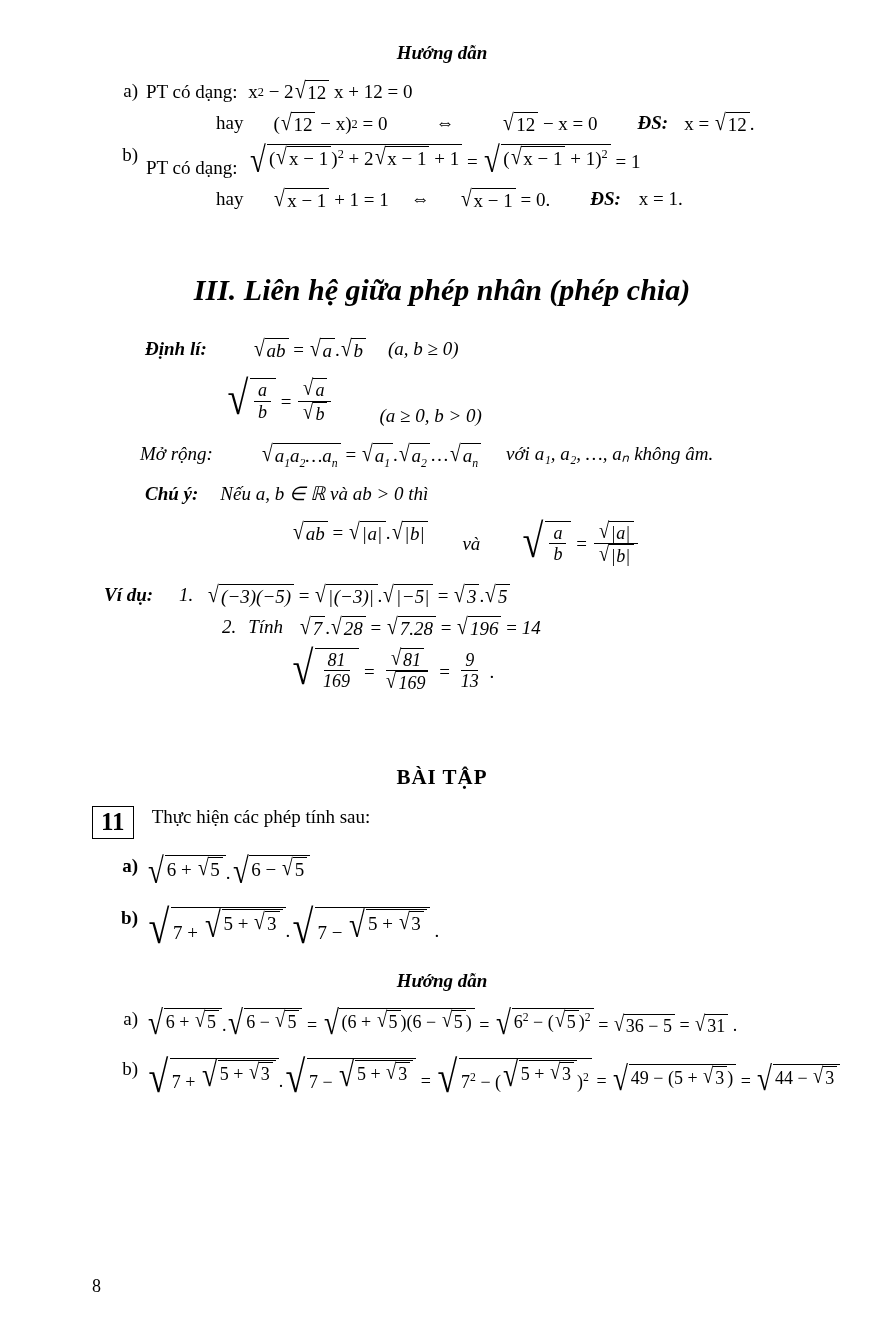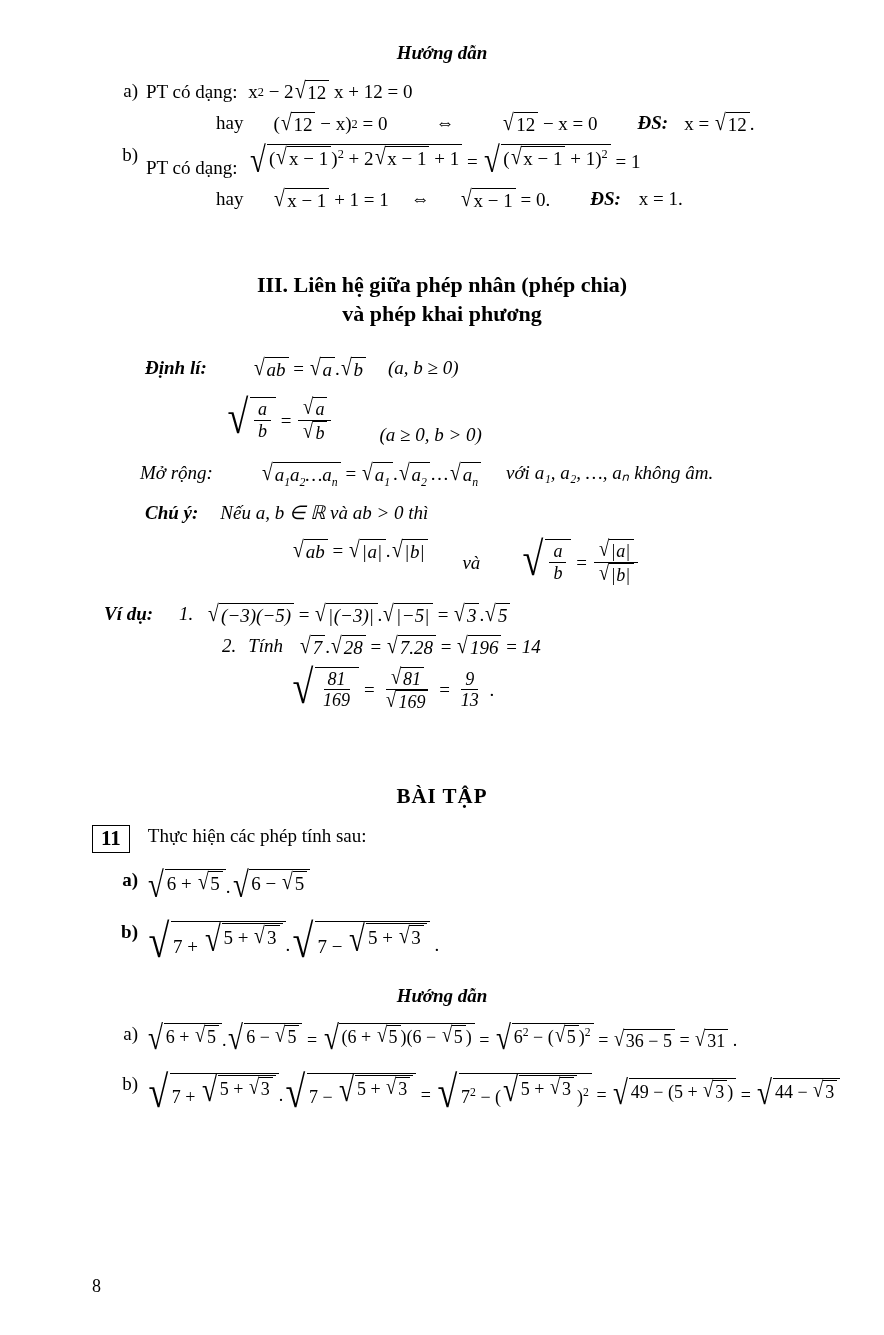--- a/index.html
+++ b/index.html
@@ -79,37 +79,38 @@
     font-size: 0.95em;
     margin: 0 2px;
   }
   .frac .num { padding: 0 4px; border-bottom: 1.4px solid #000; line-height: 1.15; }
   .frac .den { padding: 0 4px; line-height: 1.2; }
 
   .abs { display: inline-block; padding: 0 1px; }
 
   .section-title {
     font-weight: bold;
-    font-size: 22px;
+    font-style: italic;
+    font-size: 30px;
     text-align: center;
     line-height: 1.35;
   }
 
   .term-label {
     font-weight: bold;
     font-style: italic;
     font-size: 19px;
     white-space: nowrap;
   }
 
   .ex-num {
     display: inline-block;
     border: 1.6px solid #000;
     padding: 1px 8px 2px 8px;
-    font-size: 21px;
+    font-size: 25px;
     font-weight: bold;
     line-height: 1.1;
   }
 
   .baitap {
     text-align: center;
     font-weight: bold;
     font-size: 21px;
     letter-spacing: 1px;
   }
@@ -224,21 +225,20 @@
         </span>&nbsp;=&nbsp;0.
     </div>
     <div class="m bi" style="margin-left:40px;">ĐS:</div>
     <div class="m" style="margin-left:18px;">x = 1.</div>
   </div>
 
   <div class="gap-xl"></div>
 
   <div style="margin-top:14px;">
     <div class="section-title">III. Liên hệ giữa phép nhân (phép chia)</div>
-    <div class="section-title">và phép khai phương</div>
   </div>
 
   <div class="gap-l"></div>
 
   <div class="row" style="padding-left:145px;">
     <div class="term-label">Định lí:</div>
     <div class="m" style="margin-left:46px;">
       <span class="sqrt">
           <span class="rad">√</span>
           <span class="bod"><span class="mi">ab</span></span>

